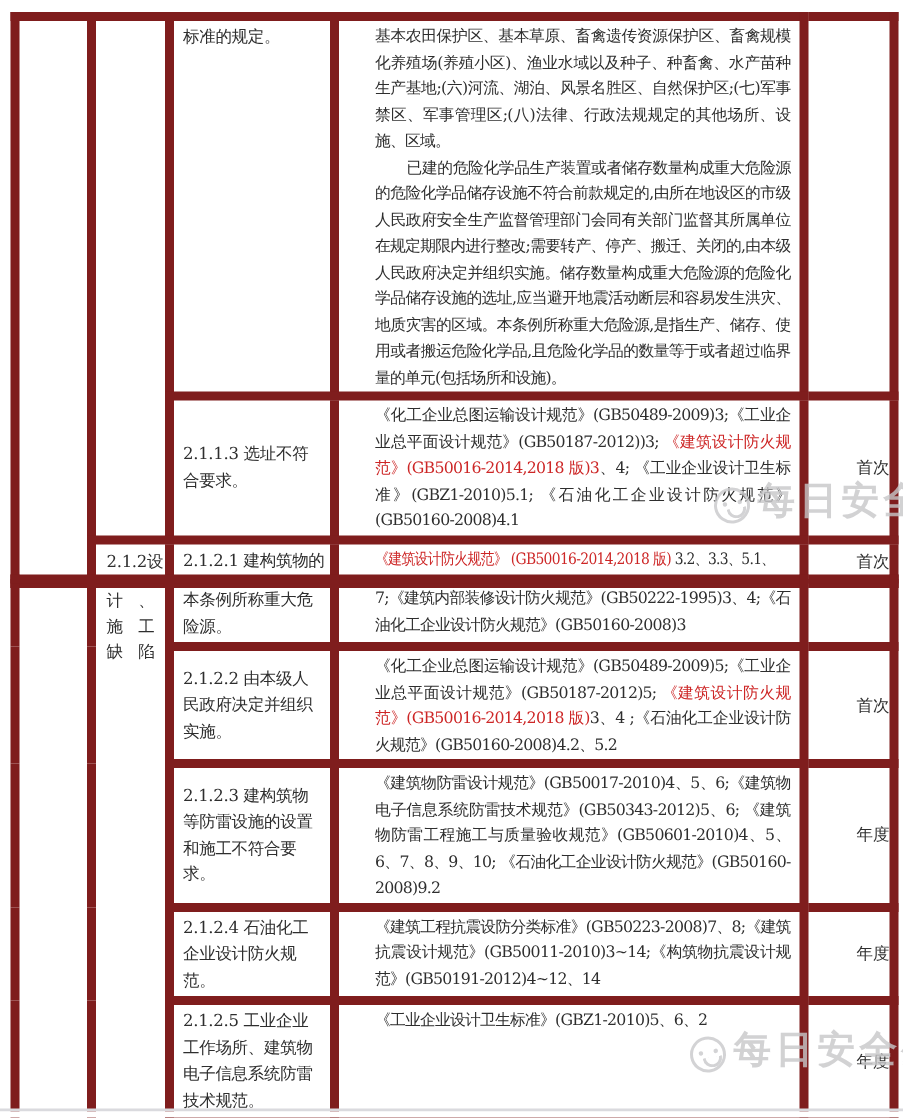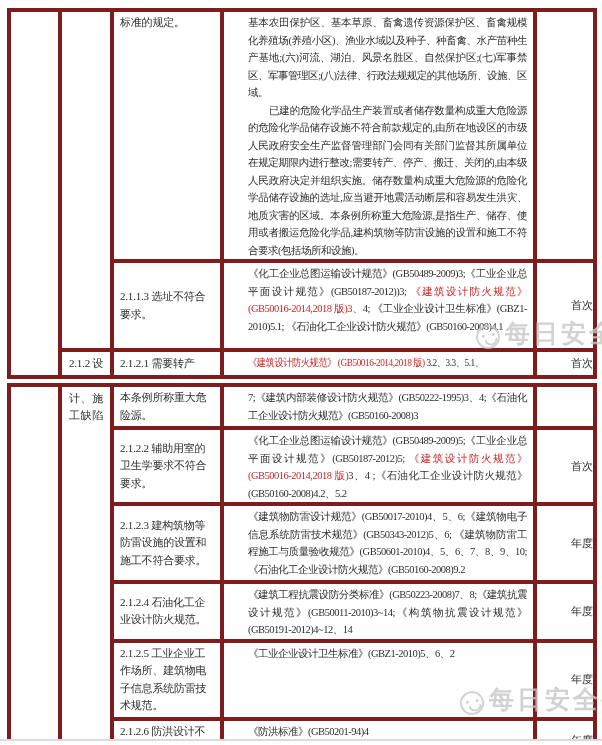--- a/index.html
+++ b/index.html
@@ -9,21 +9,21 @@
     background:#ffffff; color:#2e2e2e;
     font-family:"DejaVu Serif","Liberation Serif",serif;
   }
   .t {
     position:absolute; left:7px; width:586px;
     border-collapse:collapse; table-layout:fixed;
   }
   .t1 { top:8px; }
   .t2 { top:383px; }
   .t td {
-    border:4px solid #7f1d1d; padding:0; vertical-align:middle; overflow:hidden;font-family:Liberation Serif, serif;
+    border:6px solid #7f1d1d; padding:0; vertical-align:middle; overflow:hidden;
   }
   td.ca { }
   td.cb { font-size:11px; line-height:17px; padding:3px 7px; letter-spacing:-0.2px; }
   td.cc { font-size:11px; line-height:17.5px; padding:2px 4px 2px 6px; letter-spacing:-0.2px; text-align:left; }
   td.cd {
     vertical-align:top; font-size:10.5px; letter-spacing:-0.5px;
     line-height:17.5px; padding:2px 6px 0 24px; text-align:justify;
   }
   td.ce { font-size:11px; text-align:right; letter-spacing:0; }
   .top { vertical-align:top !important; }
@@ -79,41 +79,41 @@
   </colgroup>
   <tbody>
       <tr style="height:246px">
     <td class="ca" rowspan="3"></td>
     <td class="cb top" rowspan="2"></td>
     <td class="cc top">
       <span>标准的规定。</span>
     </td>
     <td class="cd">
       <p>基本农田保护区、基本草原、畜禽遗传资源保护区、畜禽规模化养殖场(养殖小区)、渔业水域以及种子、种畜禽、水产苗种生产基地;(六)河流、湖泊、风景名胜区、自然保护区;(七)军事禁区、军事管理区;(八)法律、行政法规规定的其他场所、设施、区域。</p>
-      <p class="indent">已建的危险化学品生产装置或者储存数量构成重大危险源的危险化学品储存设施不符合前款规定的,由所在地设区的市级人民政府安全生产监督管理部门会同有关部门监督其所属单位在规定期限内进行整改;需要转产、停产、搬迁、关闭的,由本级人民政府决定并组织实施。储存数量构成重大危险源的危险化学品储存设施的选址,应当避开地震活动断层和容易发生洪灾、地质灾害的区域。本条例所称重大危险源,是指生产、储存、使用或者搬运危险化学品,建构筑物等防雷设施的设置和施工不符合要求(包括场所和设施)。</p>
+      <p class="indent">已建的危险化学品生产装置或者储存数量构成重大危险源的危险化学品储存设施不符合前款规定的,由所在地设区的市级人民政府安全生产监督管理部门会同有关部门监督其所属单位在规定期限内进行整改;需要转产、停产、搬迁、关闭的,由本级人民政府决定并组织实施。储存数量构成重大危险源的危险化学品储存设施的选址,应当避开地震活动断层和容易发生洪灾、地质灾害的区域。本条例所称重大危险源,是指生产、储存、使用或者搬运危险化学品,且危险化学品的数量等于或者超过临界量的单元(包括场所和设施)。</p>
     </td>
     <td class="ce"></td>
   </tr>
   <tr style="height:89px">
     <td class="cc">
       <span>2.1.1.3 选址不符合要求。</span>
     </td>
     <td class="cd">
       <span>《化工企业总图运输设计规范》(GB50489-2009)3;《工业企业总平面设计规范》(GB50187-2012))3; </span><span class="red">《建筑设计防火规范》(GB50016-2014,2018 版)3</span><span>、4; 《工业企业设计卫生标准》(GBZ1-2010)5.1; 《石油化工企业设计防火规范》(GB50160-2008)4.1</span>
     </td>
     <td class="ce">首次</td>
   </tr>
   <tr style="height:25px">
     <td class="cb">
       <div class="spread">
         <span>2.1.2</span>
             <span>设</span>
       </div>
     </td>
-    <td class="cc nowrap">2.1.2.1 需要转产</td>
+    <td class="cc nowrap">2.1.2.1 建构筑物的</td>
     <td class="cd">
       <div class="fit"><span class="red">《建筑设计防火规范》 (GB50016-2014,2018 版) </span><span>3.2、3.3、5.1、</span></div>
     </td>
     <td class="ce">首次</td>
   </tr>
 </tbody>
   </table>
 
 <table class="t t2">
   <colgroup>
@@ -127,21 +127,21 @@
       <tr style="height:38px">
     <td class="ca" rowspan="7"></td>
     <td class="cb top jlast" rowspan="6">计、施工缺陷</td>
     <td class="cc top">本条例所称重大危险源。</td>
     <td class="cd">
       <span>7;《建筑内部装修设计防火规范》(GB50222-1995)3、4;《石油化工企业设计防火规范》(GB50160-2008)3</span>
     </td>
     <td class="ce"></td>
   </tr>
   <tr style="height:71px">
-    <td class="cc">2.1.2.2 辅助用室的卫生学要求不符合要求。</td>
+    <td class="cc">2.1.2.2 由本级人民政府决定并组织实施。</td>
     <td class="cd">
       <span>《化工企业总图运输设计规范》(GB50489-2009)5;《工业企业总平面设计规范》(GB50187-2012)5; </span><span class="red">《建筑设计防火规范》(GB50016-2014,2018 版)</span><span>3、4 ;《石油化工企业设计防火规范》(GB50160-2008)4.2、5.2</span>
     </td>
     <td class="ce">首次</td>
   </tr>
   <tr style="height:78px">
     <td class="cc">2.1.2.3 建构筑物等防雷设施的设置和施工不符合要求。</td>
     <td class="cd">《建筑物防雷设计规范》(GB50017-2010)4、5、6;《建筑物电子信息系统防雷技术规范》(GB50343-2012)5、6; 《建筑物防雷工程施工与质量验收规范》(GB50601-2010)4、5、6、7、8、9、10; 《石油化工企业设计防火规范》(GB50160-2008)9.2</td>
     <td class="ce">年度</td>
   </tr>

